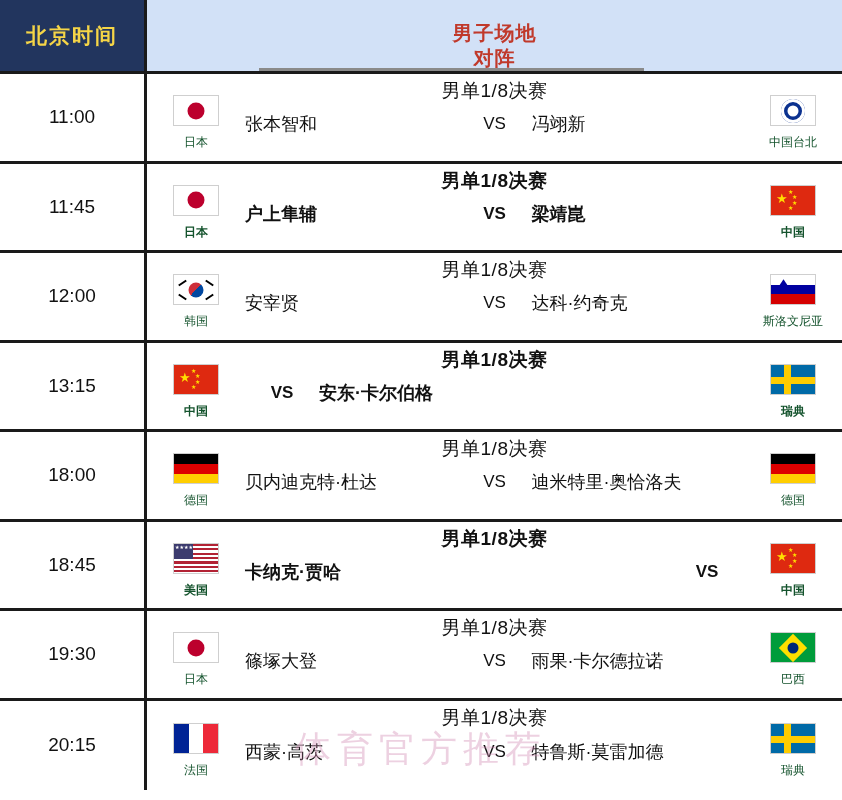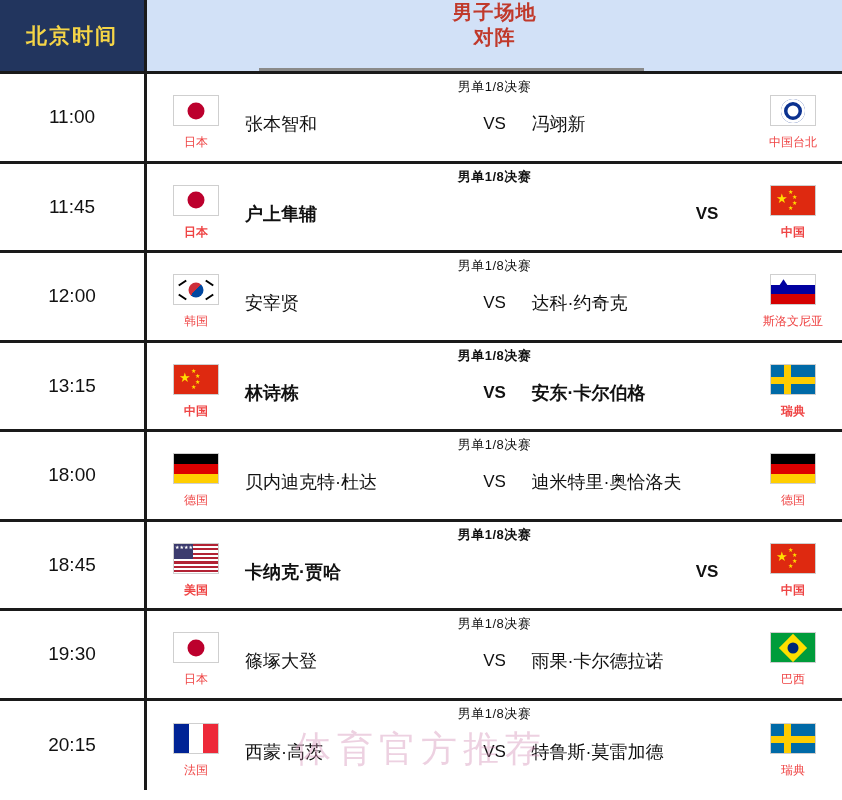--- a/index.html
+++ b/index.html
@@ -39,21 +39,21 @@
     align-items: center;
     justify-content: center;
     border-right: 3px solid #1a1a1a;
     box-sizing: border-box;
   }
   .header-main {
     flex: 1 1 auto;
     background: #d2e1f7;
     position: relative;
     display: flex;
-    align-items: flex-start;
+    align-items: flex-end;
     justify-content: center;
     box-sizing: border-box;
   }
   .header-main-inner {
     text-align: center;
     color: #c0392b;
     font-size: 20px;
     font-weight: bold;
     line-height: 1.25;
     letter-spacing: 1px;
@@ -97,21 +97,21 @@
     box-sizing: border-box;
     background: #ffffff;
   }
 
   .round-title {
     position: absolute;
     top: 4px;
     left: 0;
     right: 0;
     text-align: center;
-    font-size: 13px;
+    font-size: 19px;
     color: #111;
     letter-spacing: 0.5px;
   }
   .row.bold .round-title,
   .row.bold .player,
   .row.bold .vs,
   .row.bold .flag-label { font-weight: bold; }
 
   .side {
     width: 98px;
@@ -127,21 +127,21 @@
     width: 46px;
     height: 31px;
     position: relative;
     overflow: hidden;
     border: 1px solid #cfcfcf;
     box-sizing: border-box;
     background: #fff;
   }
   .flag-label {
     font-size: 12px;
-    color: #ef4444;
+    color: #14532d;
     margin-top: 8px;
     white-space: nowrap;
   }
 
   .player {
     flex: 1 1 0;
     text-align: left;
     font-size: 18px;
     color: #111;
     padding-top: 14px;
@@ -325,20 +325,21 @@
       <div class="row bold">
         <div class="cell-time">11:45</div>
         <div class="cell-match">
           <div class="round-title">男单1/8决赛</div>
           <div class="side">
             <span class="flag f-jp"></span>
             <span class="flag-label">日本</span>
           </div>
           <div class="player">户上隼辅</div>
           <div class="vs">VS</div>
+          <div class="player">梁靖崑</div>
           <div class="side">
             <span class="flag f-cn">
               <span class="star-big">★</span>
               <span class="star-sm s1">★</span>
               <span class="star-sm s2">★</span>
               <span class="star-sm s3">★</span>
               <span class="star-sm s4">★</span>
             </span>
             <span class="flag-label">中国</span>
           </div>
@@ -378,21 +379,20 @@
           <div class="side">
             <span class="flag f-cn">
               <span class="star-big">★</span>
               <span class="star-sm s1">★</span>
               <span class="star-sm s2">★</span>
               <span class="star-sm s3">★</span>
               <span class="star-sm s4">★</span>
             </span>
             <span class="flag-label">中国</span>
           </div>
-          <div class="player">林诗栋</div>
           <div class="vs">VS</div>
           <div class="player">安东·卡尔伯格</div>
           <div class="side">
             <span class="flag f-se">
               <span class="se-v"></span>
               <span class="se-h"></span>
             </span>
             <span class="flag-label">瑞典</span>
           </div>
         </div>

